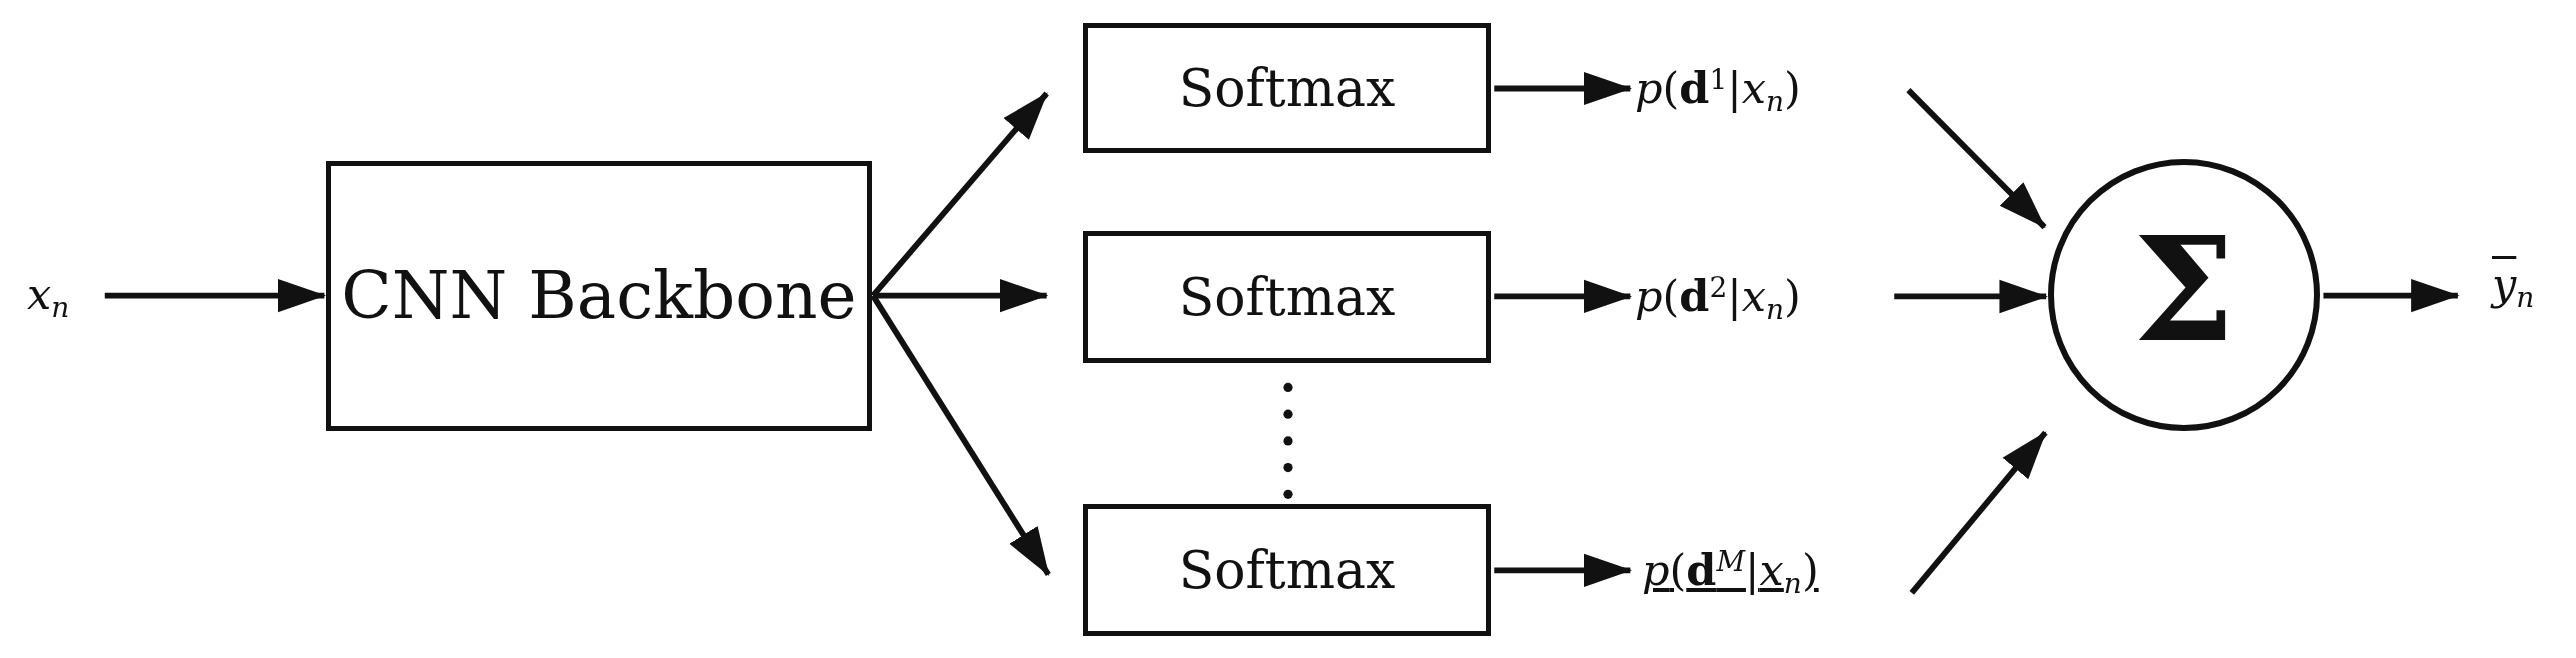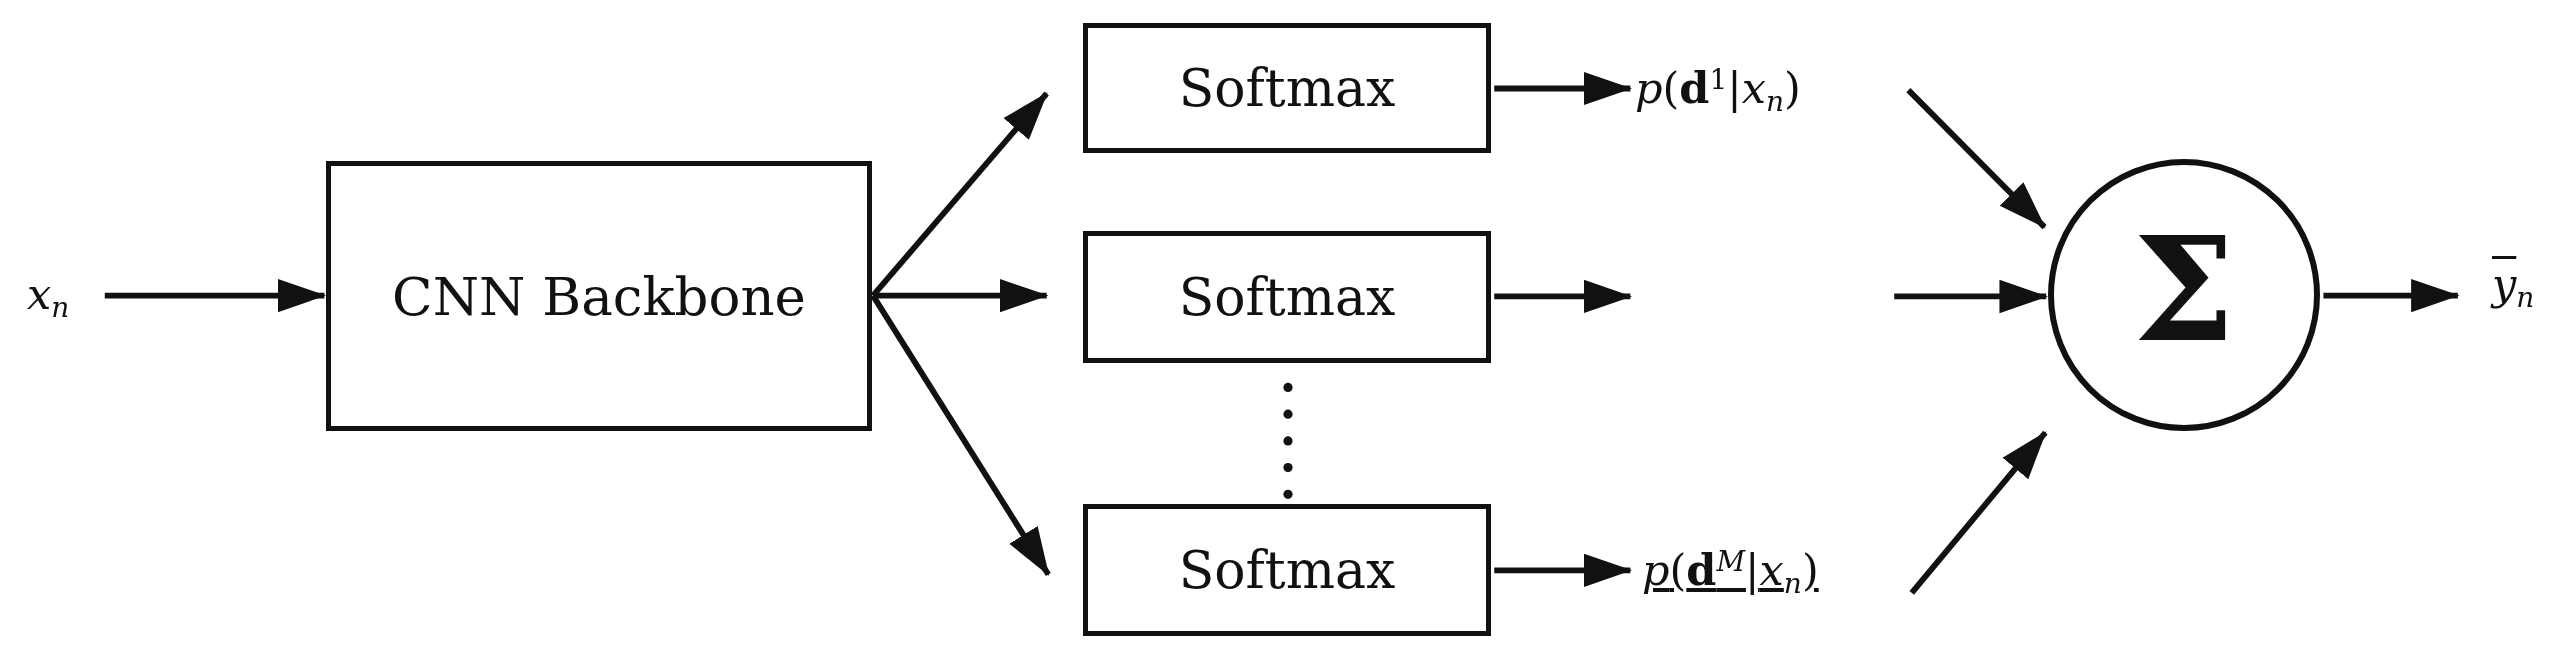--- a/index.html
+++ b/index.html
@@ -3,21 +3,21 @@
 <meta charset="utf-8">
 <style>
   html,body{margin:0;padding:0;background:#ffffff;}
   body{width:2576px;height:658px;position:relative;overflow:hidden;
        font-family:"DejaVu Serif",serif;color:#111;}
   #stage{position:absolute;left:0;top:0;width:2576px;height:658px;}
   #wires{position:absolute;left:0;top:0;z-index:1;}
   .node{position:absolute;box-sizing:border-box;border:5.8px solid #111;
         background:#fff;display:flex;align-items:center;justify-content:center;
         z-index:2;}
-  .node-label{font-size:53px;line-height:1;white-space:nowrap;}
+  .node-label{font-size:66px;line-height:1;white-space:nowrap;}
   .softmax .node-label{font-size:52px;}
   .sum-circle{position:absolute;box-sizing:border-box;border:6.7px solid #111;
         border-radius:50%;background:#fff;display:flex;align-items:center;
         justify-content:center;z-index:2;}
   .sum-symbol{font-size:144px;font-weight:bold;line-height:1;transform:translateY(-5px);}
   .mathlabel{position:absolute;font-size:43px;line-height:57px;white-space:nowrap;z-index:3;}
   .it{font-style:italic;}
   .bd{font-weight:bold;}
   .mathlabel sup{font-size:28px;font-style:normal;position:relative;top:1.7px;vertical-align:super;line-height:0;}
   .mathlabel sup.it{font-style:italic;}
@@ -68,20 +68,21 @@
   </div>
   <div class="node softmax" style="left:1083px;top:231px;width:408px;height:132px;">
     <span class="node-label">Softmax</span>
   </div>
   <div class="node softmax" style="left:1083px;top:504px;width:408px;height:132px;">
     <span class="node-label">Softmax</span>
   </div>
 
   <div class="mathlabel" style="left:1635px;top:60px;"><span class="it">p</span><span>(</span><span class="bd">d</span><sup>1</sup><span>|</span><span class="it">x</span><sub>n</sub><span>)</span></div>
 
+  <div class="mathlabel" style="left:1635px;top:268px;"><span class="it">p</span><span>(</span><span class="bd">d</span><sup>2</sup><span>|</span><span class="it">x</span><sub>n</sub><span>)</span></div>
 
   <div class="mathlabel" style="left:1642px;top:542px;text-decoration:underline;"><span class="it">p</span><span>(</span><span class="bd">d</span><sup class="it">M</sup><span>|</span><span class="it">x</span><sub>n</sub><span>)</span></div>
 
   <div class="sum-circle" style="left:2048px;top:159px;width:272px;height:272px;">
     <span class="sum-symbol">Σ</span>
   </div>
 
   <div class="mathlabel" style="left:2492px;top:256px;"><span class="it ybar">y</span><sub>n</sub></div>
 
 </div>

